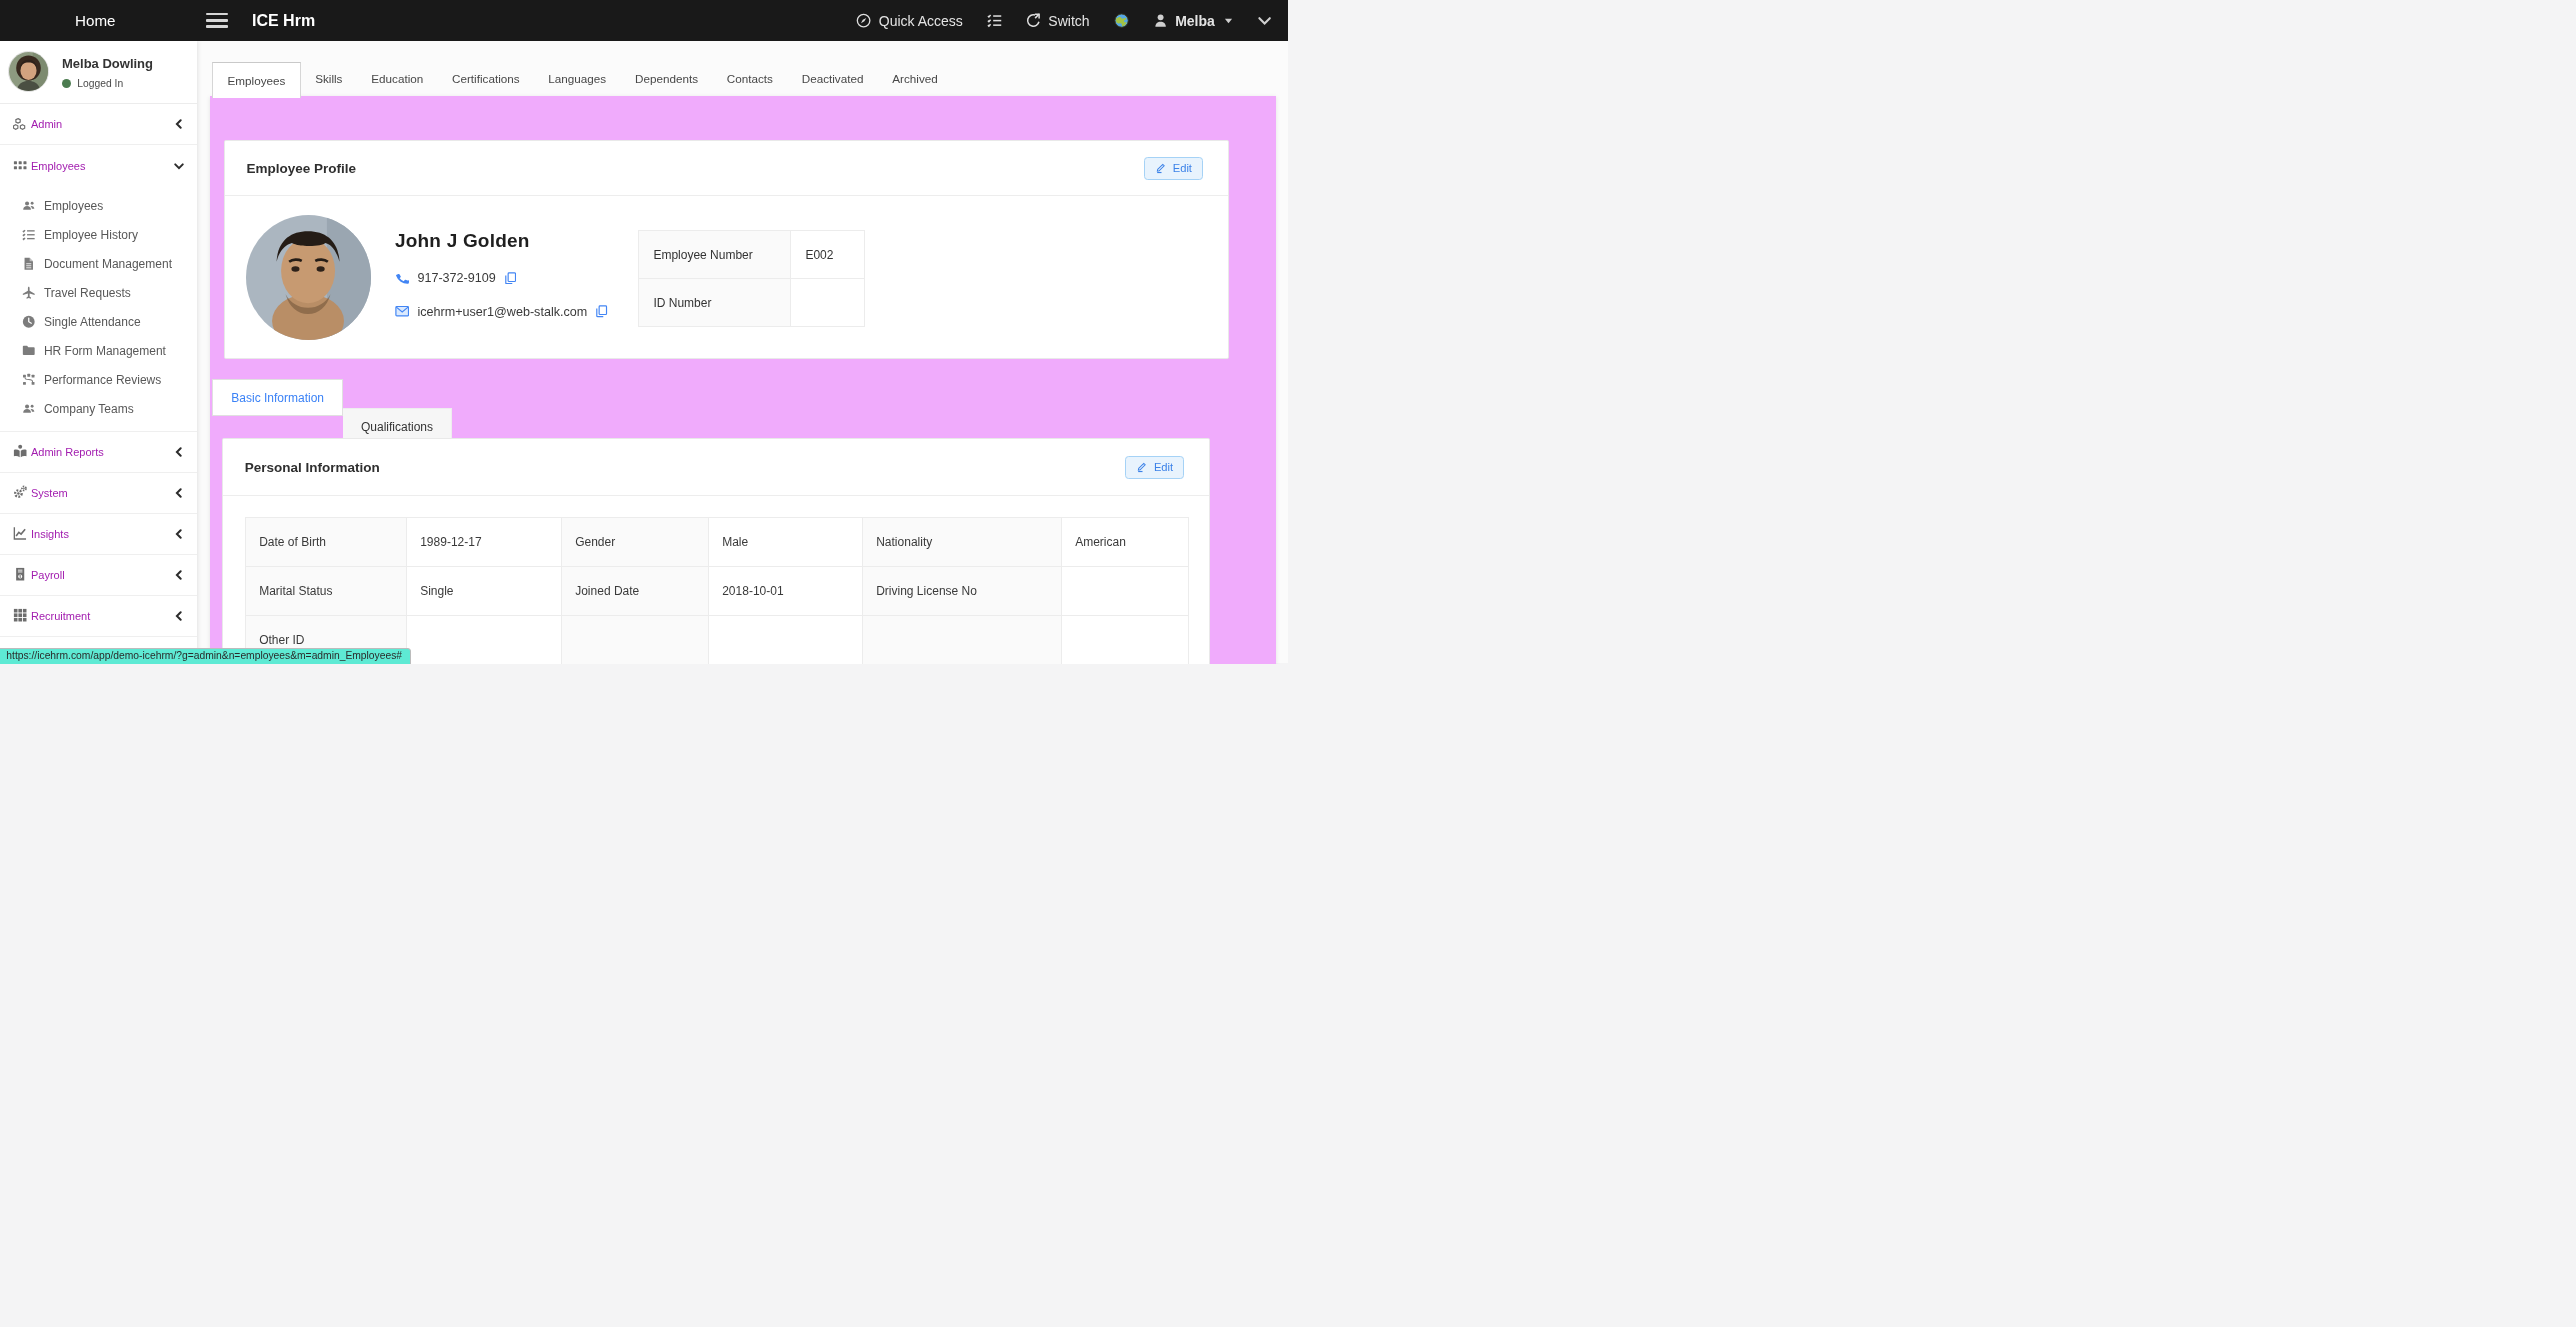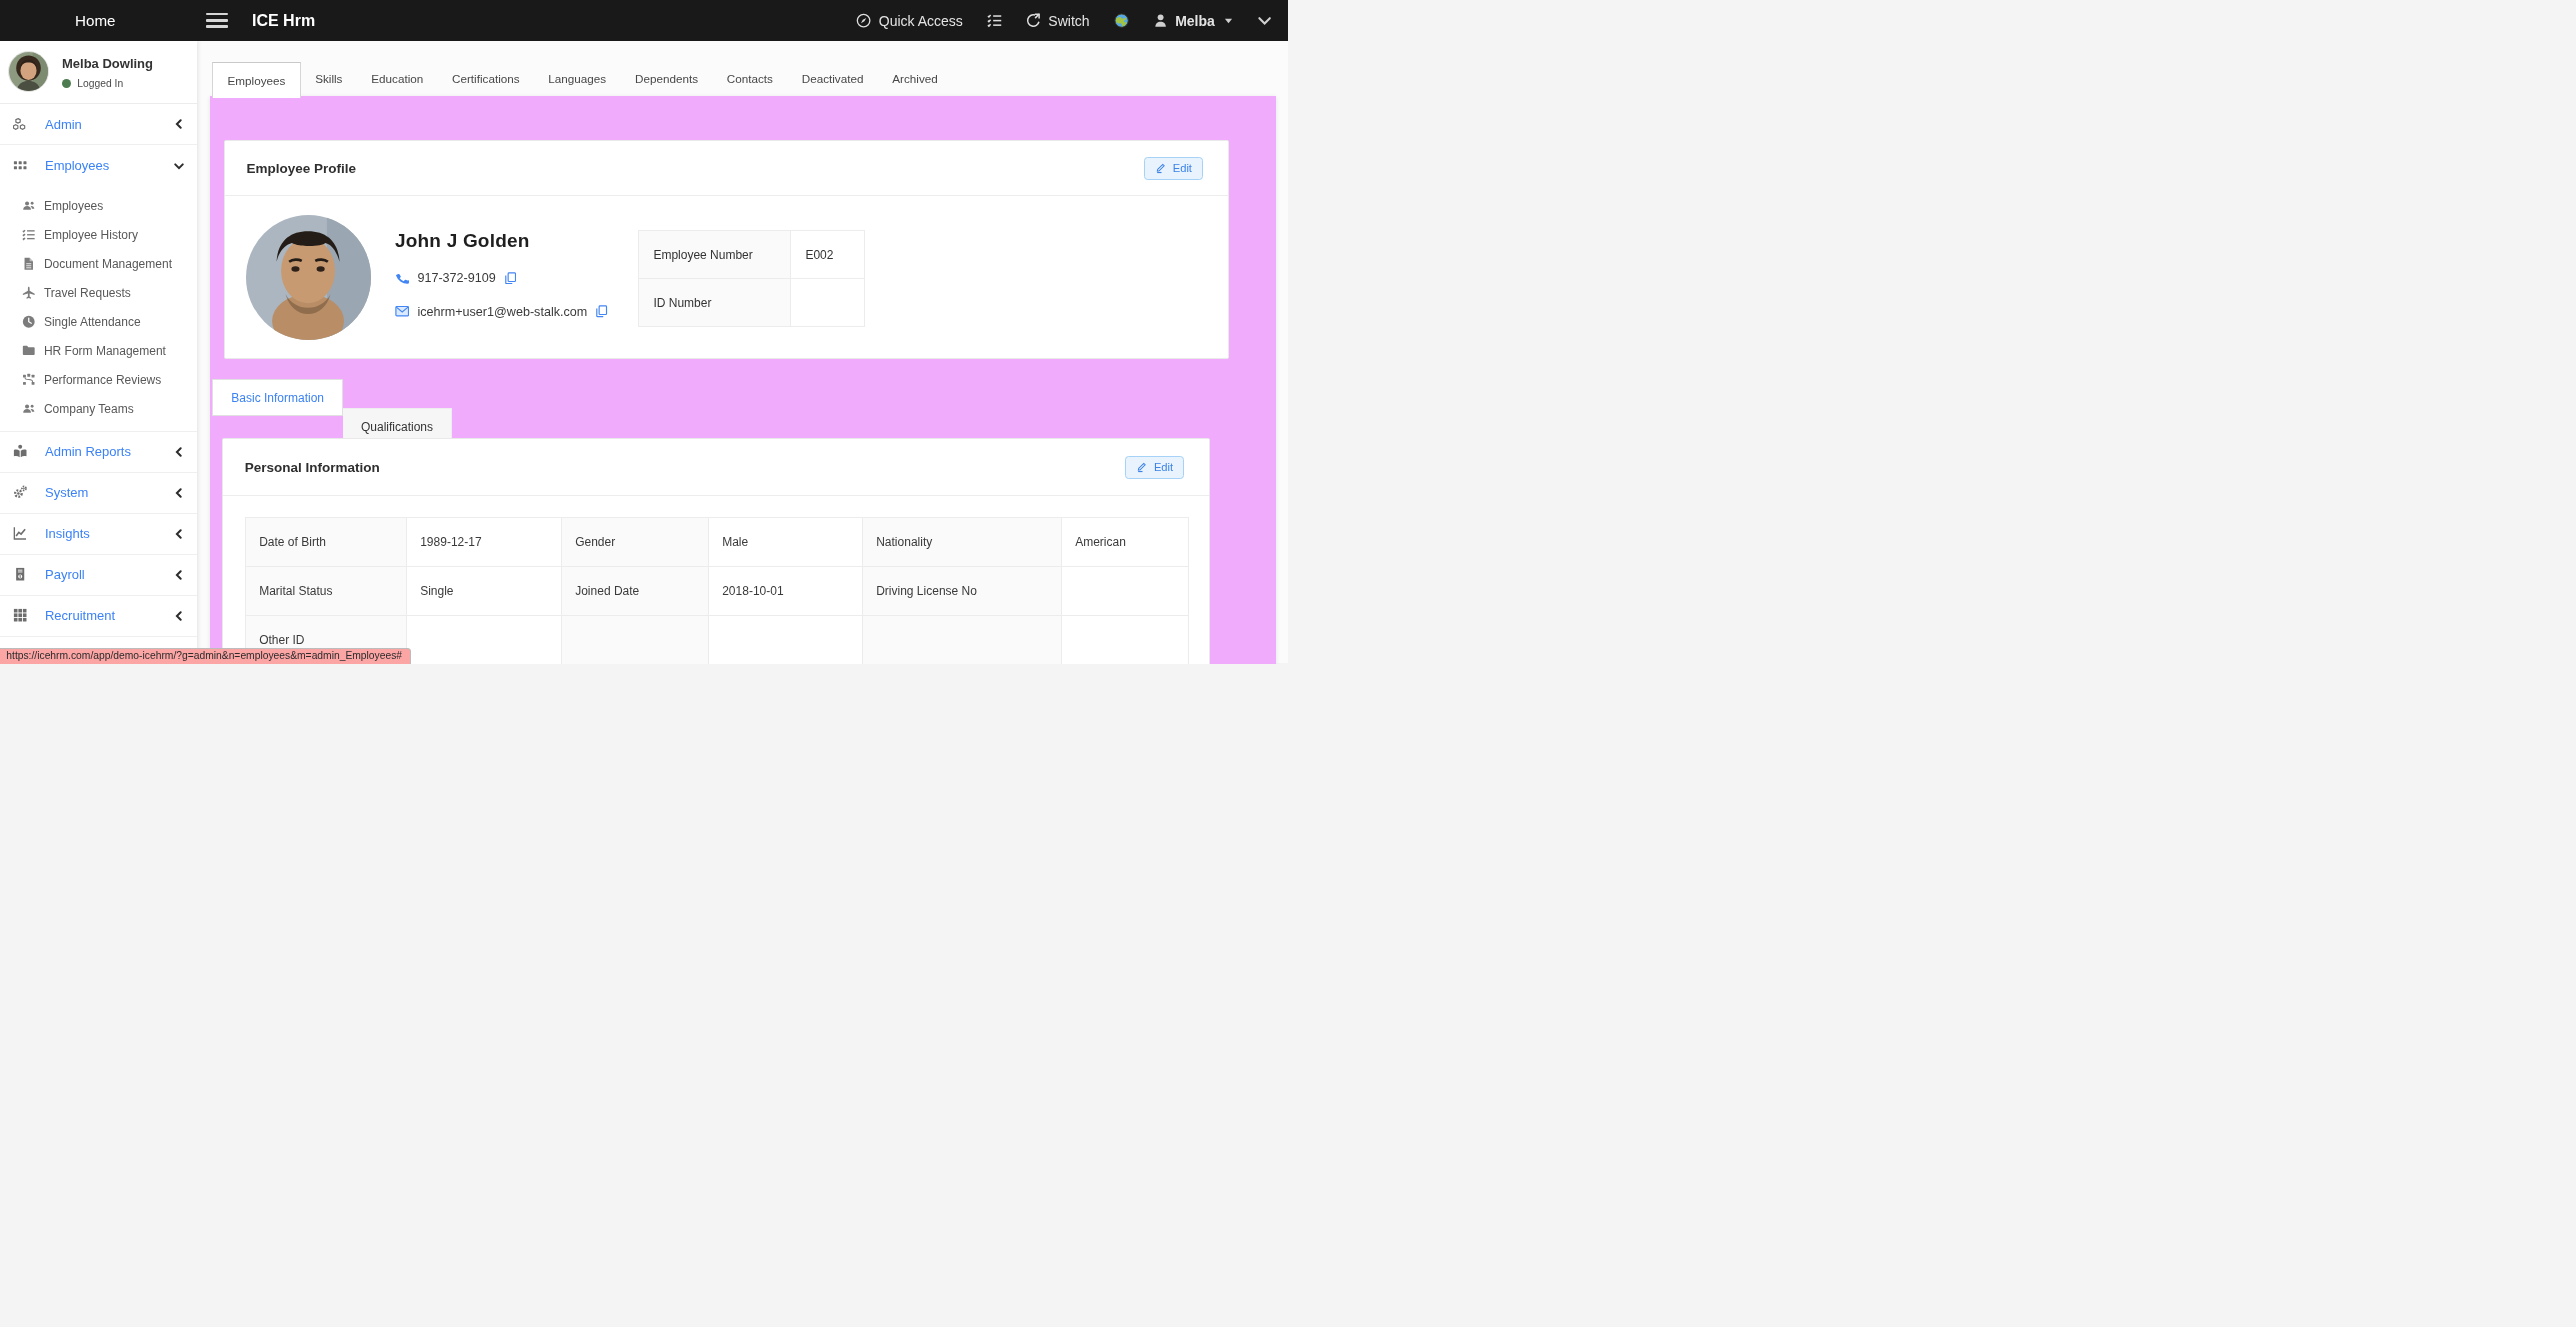--- a/index.html
+++ b/index.html
@@ -36,21 +36,21 @@
   .avatar-sm { position:absolute; left:8px; top:10px; width:41px; height:41px;
     border-radius:50%; overflow:hidden; border:0.9px solid #e0e0e0; }
   .profile-name { position:absolute; left:62px; top:15.2px; font-size:13px; font-weight:bold; color:#333; }
   .profile-status { position:absolute; left:62px; top:37px; display:flex; align-items:center; gap:6.3px;
     font-size:10.3px; color:#4a4a4a; }
   .dot-green { width:9px; height:9px; border-radius:50%; background:#4c7c50; }
 
   .menu-group { display:flex; align-items:center; height:41px; padding:0 12.6px 0 12.6px;
     border-bottom:0.9px solid #efefef; cursor:pointer; }
   .menu-group .g-ico { width:14.4px; height:14.4px; color:#6d6d6d; flex:0 0 auto; }
-  .menu-group .g-label { margin-left:18px; font-size:13px; color:#3b82f6; }
+  .menu-group .g-label { margin-left:4px; font-size:11px; color:#a21caf; }
   .menu-group .chev { margin-left:auto; width:10px; height:10px; color:#2c2c2c; }
   .submenu { padding:5.4px 0 7.2px 0; border-bottom:0.9px solid #efefef; }
   .sub-item { display:flex; align-items:center; height:29px; padding-left:22.4px; cursor:pointer; }
   .sub-item .s-ico { width:13.5px; height:13.5px; color:#7c7c7c; flex:0 0 auto; }
   .sub-item .s-label { margin-left:8px; font-size:12px; color:#585858; }
 
   
   .content { position:absolute; top:41px; left:197px; width:1091px; height:622px; background:#fbfbfb; }
   .tabstrip { position:absolute; top:20.6px; left:15.2px; height:34px; display:flex; z-index:5; }
   .tab { display:flex; align-items:center; padding:0 14.4px; font-size:11.7px; color:#474747; cursor:pointer; }
@@ -92,21 +92,21 @@
   .card-personal { left:12.6px; top:342px; width:988px; height:377px; }
   .card-personal .card-head { height:57px; }
   .ptable-wrap { padding:20.6px 21.5px 0 21.5px; }
   .ptable { border-collapse:collapse; table-layout:fixed; width:944px; }
   .ptable td { border:0.9px solid #ececec; height:49px; padding:0 13.5px;
     font-size:12px; color:#3a3a3a; background:#fff; overflow:hidden; white-space:nowrap; }
   .ptable td.lbl { background:#fafafa; }
 
   
   .statusbar { position:absolute; left:0; bottom:0; z-index:40;
-    background:#fca5a5; border:0.9px solid #bcbcbc; border-left:none; border-bottom:none;
+    background:#5eead4; border:0.9px solid #bcbcbc; border-left:none; border-bottom:none;
     border-radius:0 3.6px 0 0; padding:1.8px 8px 2.7px 6.3px; font-size:10.3px; color:#2b2b2b; }
 </style>
 </head>
 <body>
 
 <div class="navbar">
   <div class="nav-home">Home</div>
   <div class="hamburger">
       <span></span>
       <span></span>

